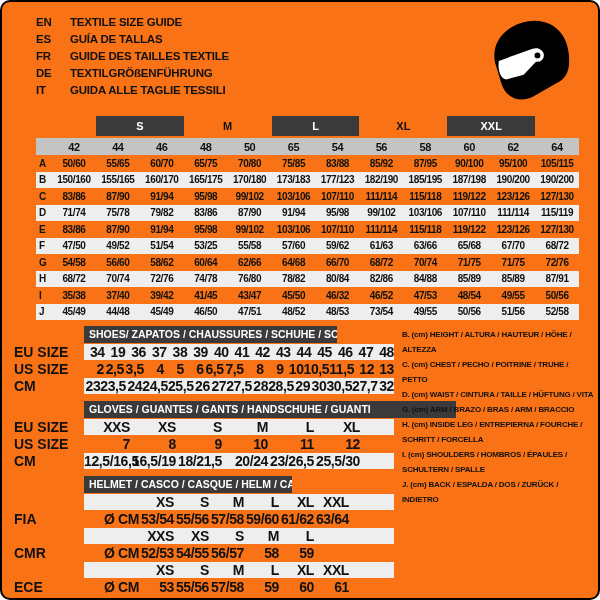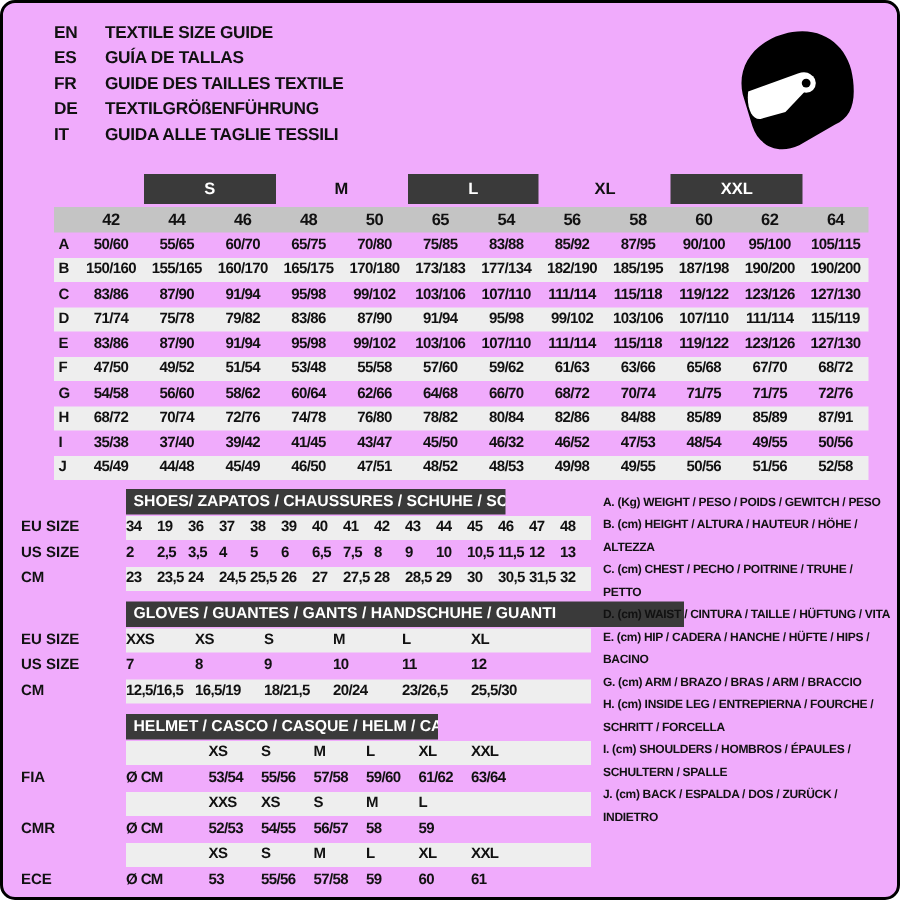--- a/index.html
+++ b/index.html
@@ -1,17 +1,17 @@
 <!DOCTYPE html>
 <html><head>
 <meta charset="utf-8">
 <style>
   html,body{margin:0;padding:0;background:#fff;}
   body{width:600px;height:600px;font-family:"Liberation Sans",sans-serif;color:#111;}
-  .frame{box-sizing:border-box;width:600px;height:600px;border:2px solid #000;border-radius:10px;overflow:hidden;background:#f0abfc;position:relative;}
+  .frame{box-sizing:border-box;width:600px;height:600px;border:2px solid #000;border-radius:10px;overflow:hidden;background:#f97316;position:relative;}
 
   
   .top{display:flex;justify-content:space-between;align-items:flex-start;padding:12px 14px 0 34px;height:96px;box-sizing:border-box;}
   .lang-row{display:flex;font-size:11.5px;font-weight:700;line-height:17px;letter-spacing:-0.2px;}
   .lang-code{width:34px;flex:none;}
   .helmet-wrap{width:98px;height:92px;margin-right:4px;}
 
   
   .main-table{margin:18px 0 0 34px;width:543px;}
   .m-row{display:grid;grid-template-columns:16px repeat(12,1fr);align-items:center;}
@@ -25,23 +25,23 @@
   .letter{text-align:left;padding-left:3px;}
 
   
   .bottom{display:flex;margin-top:6px;}
   .bt-left{width:392px;flex:none;padding-left:12px;box-sizing:border-box;}
   .b-table{margin-bottom:7px;}
   .b-title{margin-left:70px;background:#3a3a3a;color:#fff;font-size:10.5px;font-weight:700;height:17px;line-height:17px;padding-left:5px;box-sizing:border-box;white-space:nowrap;overflow:hidden;}
   .shoes .b-title{width:253px;}
   .gloves .b-title{width:372px;}
   .helmet-t .b-title{width:208px;}
-  .b-row{display:flex;height:16px;align-items:stretch;font-size:10px;font-weight:700;margin-top:1px;}
+  .b-row{display:flex;height:16px;align-items:stretch;font-size:14px;font-weight:700;margin-top:1px;}
   .b-label{width:70px;flex:none;line-height:16px;}
-  .b-cells{width:310px;display:grid;align-items:center;text-align:left;letter-spacing:-0.4px;line-height:16px;}
+  .b-cells{width:310px;display:grid;align-items:center;text-align:right;letter-spacing:-0.4px;line-height:16px;}
   .b-row.shaded .b-cells{background:#eeeeee;}
   .shoes .b-cells{grid-template-columns:repeat(15,1fr);}
   .gloves .b-cells{grid-template-columns:repeat(6,46px) 1fr;}
   .helmet-t .b-cells{grid-template-columns:55px repeat(6,35px) 1fr;}
   .b-cells div{white-space:nowrap;}
 
   
   .legend{flex:1;padding:1px 4px 0 8px;font-size:8px;font-weight:700;line-height:15px;letter-spacing:-0.2px;}
 </style>
 </head>
@@ -124,21 +124,21 @@
         <div class="m-cell">105/115</div>
       </div>
       <div class="m-row data shaded">
         <div class="m-cell letter">B</div>
         <div class="m-cell">150/160</div>
         <div class="m-cell">155/165</div>
         <div class="m-cell">160/170</div>
         <div class="m-cell">165/175</div>
         <div class="m-cell">170/180</div>
         <div class="m-cell">173/183</div>
-        <div class="m-cell">177/134</div>
+        <div class="m-cell">177/123</div>
         <div class="m-cell">182/190</div>
         <div class="m-cell">185/195</div>
         <div class="m-cell">187/198</div>
         <div class="m-cell">190/200</div>
         <div class="m-cell">190/200</div>
       </div>
       <div class="m-row data">
         <div class="m-cell letter">C</div>
         <div class="m-cell">83/86</div>
         <div class="m-cell">87/90</div>
@@ -181,21 +181,21 @@
         <div class="m-cell">115/118</div>
         <div class="m-cell">119/122</div>
         <div class="m-cell">123/126</div>
         <div class="m-cell">127/130</div>
       </div>
       <div class="m-row data shaded">
         <div class="m-cell letter">F</div>
         <div class="m-cell">47/50</div>
         <div class="m-cell">49/52</div>
         <div class="m-cell">51/54</div>
-        <div class="m-cell">53/48</div>
+        <div class="m-cell">53/25</div>
         <div class="m-cell">55/58</div>
         <div class="m-cell">57/60</div>
         <div class="m-cell">59/62</div>
         <div class="m-cell">61/63</div>
         <div class="m-cell">63/66</div>
         <div class="m-cell">65/68</div>
         <div class="m-cell">67/70</div>
         <div class="m-cell">68/72</div>
       </div>
       <div class="m-row data">
@@ -245,21 +245,21 @@
       </div>
       <div class="m-row data shaded">
         <div class="m-cell letter">J</div>
         <div class="m-cell">45/49</div>
         <div class="m-cell">44/48</div>
         <div class="m-cell">45/49</div>
         <div class="m-cell">46/50</div>
         <div class="m-cell">47/51</div>
         <div class="m-cell">48/52</div>
         <div class="m-cell">48/53</div>
-        <div class="m-cell">49/98</div>
+        <div class="m-cell">73/54</div>
         <div class="m-cell">49/55</div>
         <div class="m-cell">50/56</div>
         <div class="m-cell">51/56</div>
         <div class="m-cell">52/58</div>
       </div>
     </div>
 
   <div class="bottom">
     <div class="bt-left">
 
@@ -315,21 +315,21 @@
                 <div>24,5</div>
                 <div>25,5</div>
                 <div>26</div>
                 <div>27</div>
                 <div>27,5</div>
                 <div>28</div>
                 <div>28,5</div>
                 <div>29</div>
                 <div>30</div>
                 <div>30,5</div>
-                <div>31,5</div>
+                <div>27,7</div>
                 <div>32</div>
               </div>
             </div>
           </div>
       </div>
 
       <div class="b-table gloves">
         <div class="b-title">GLOVES / GUANTES / GANTS / HANDSCHUHE / GUANTI</div>
         <div class="b-body">
             <div class="b-row shaded">
@@ -441,25 +441,23 @@
                 <div>59</div>
                 <div>60</div>
                 <div>61</div>
               </div>
             </div>
           </div>
       </div>
 
     </div>
     <div class="legend">
-        <div>A. (Kg) WEIGHT / PESO / POIDS / GEWITCH / PESO</div>
         <div>B. (cm) HEIGHT / ALTURA / HAUTEUR / HÖHE / ALTEZZA</div>
         <div>C. (cm) CHEST / PECHO / POITRINE / TRUHE / PETTO</div>
         <div>D. (cm) WAIST / CINTURA / TAILLE / HÜFTUNG / VITA</div>
-        <div>E. (cm) HIP / CADERA / HANCHE / HÜFTE / HIPS /  BACINO</div>
         <div>G. (cm) ARM  / BRAZO / BRAS / ARM / BRACCIO</div>
         <div>H. (cm) INSIDE LEG / ENTREPIERNA / FOURCHE / SCHRITT / FORCELLA</div>
         <div>I.  (cm) SHOULDERS / HOMBROS / ÉPAULES / SCHULTERN / SPALLE</div>
         <div>J. (cm) BACK / ESPALDA / DOS / ZURÜCK / INDIETRO</div>
       </div>
   </div>
 
 </div>
 
 </body></html>

